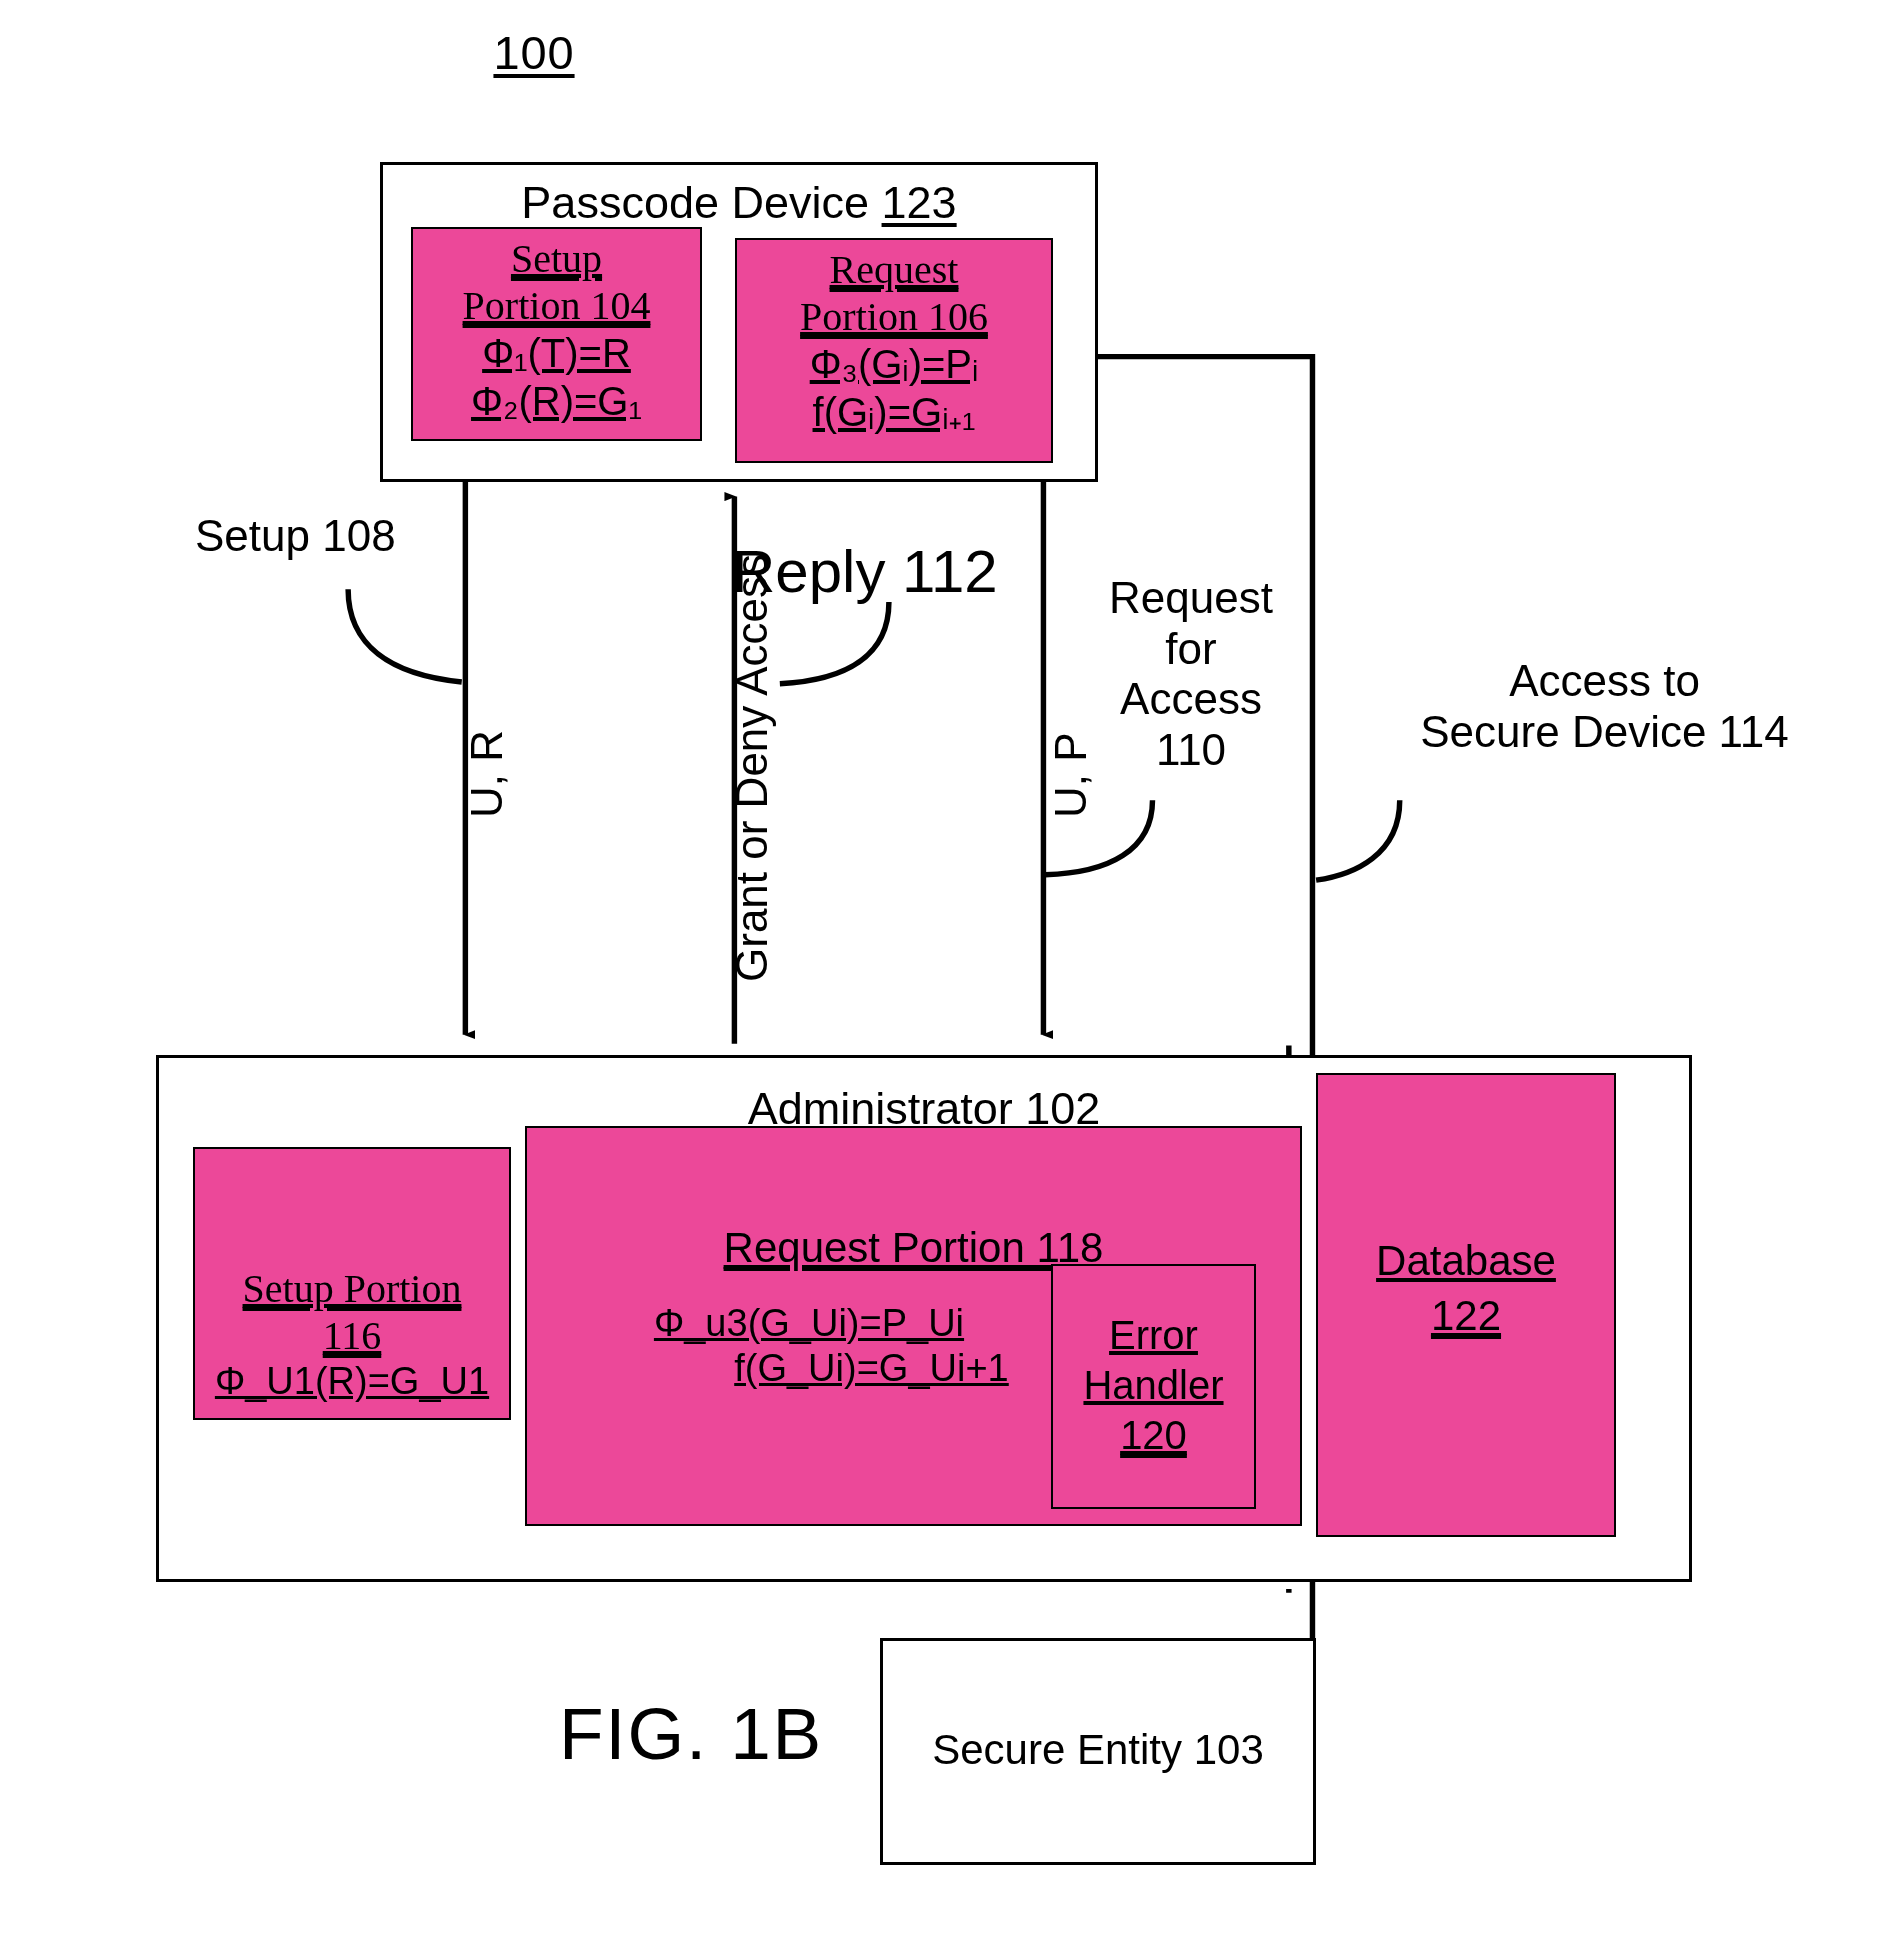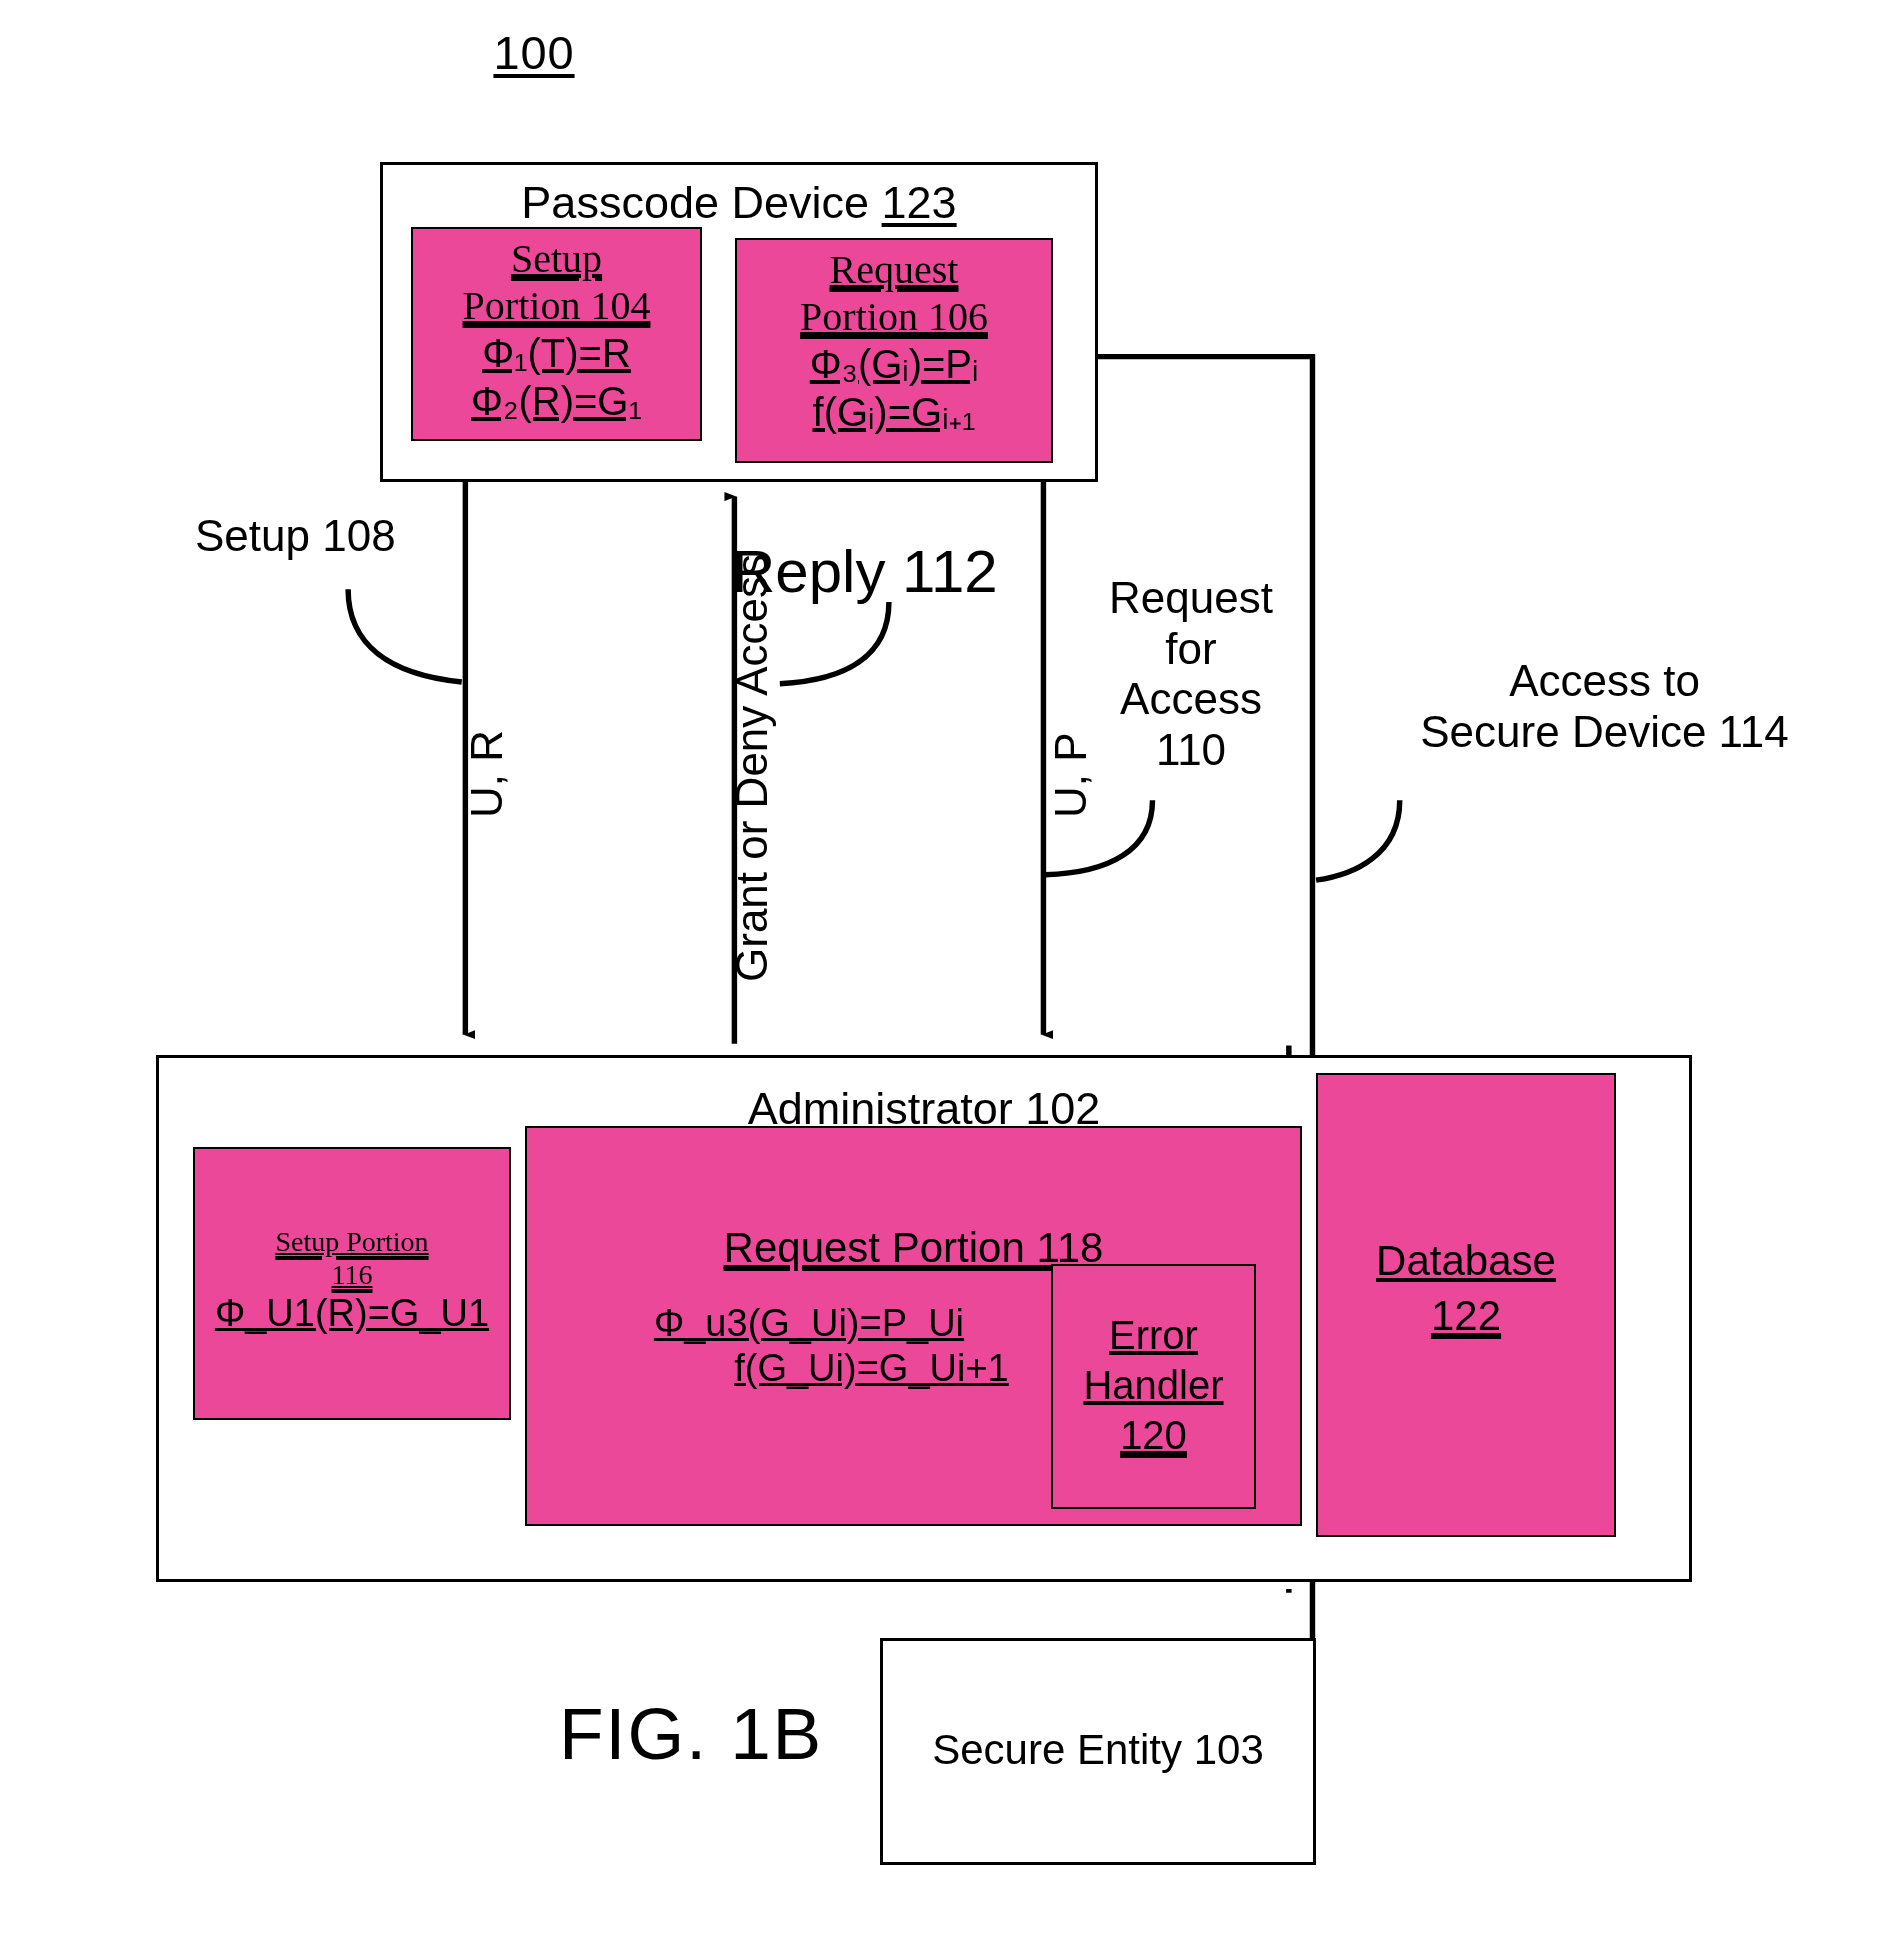--- a/index.html
+++ b/index.html
@@ -180,21 +180,21 @@
   <div class="vert sans" id="label-u-p">U, P</div>
 
   <div class="box" id="administrator"></div>
 
   <div class="txt sans ctr" id="admin-title">
     <span>Administrator</span>
     <span class="u">102</span>
   </div>
 
   <div class="box-thin" id="setup-portion-116">
-    <div class="portion-head serif" style="margin-top:76px;font-size:28px;">
+    <div class="portion-head serif" style="margin-top:116px;font-size:40px;">
       <div><span class="u">Setup Portion</span></div>
       <div><span class="u">116</span></div>
     </div>
     <div class="formula" style="font-size:38px;">Φ_U1(R)=G_U1</div>
   </div>
 
   <div class="box-thin" id="request-portion-118">
     <div class="portion-head sans" style="margin-top:95px;font-size:42px;">
       <span class="u">Request Portion 118</span>
     </div>

